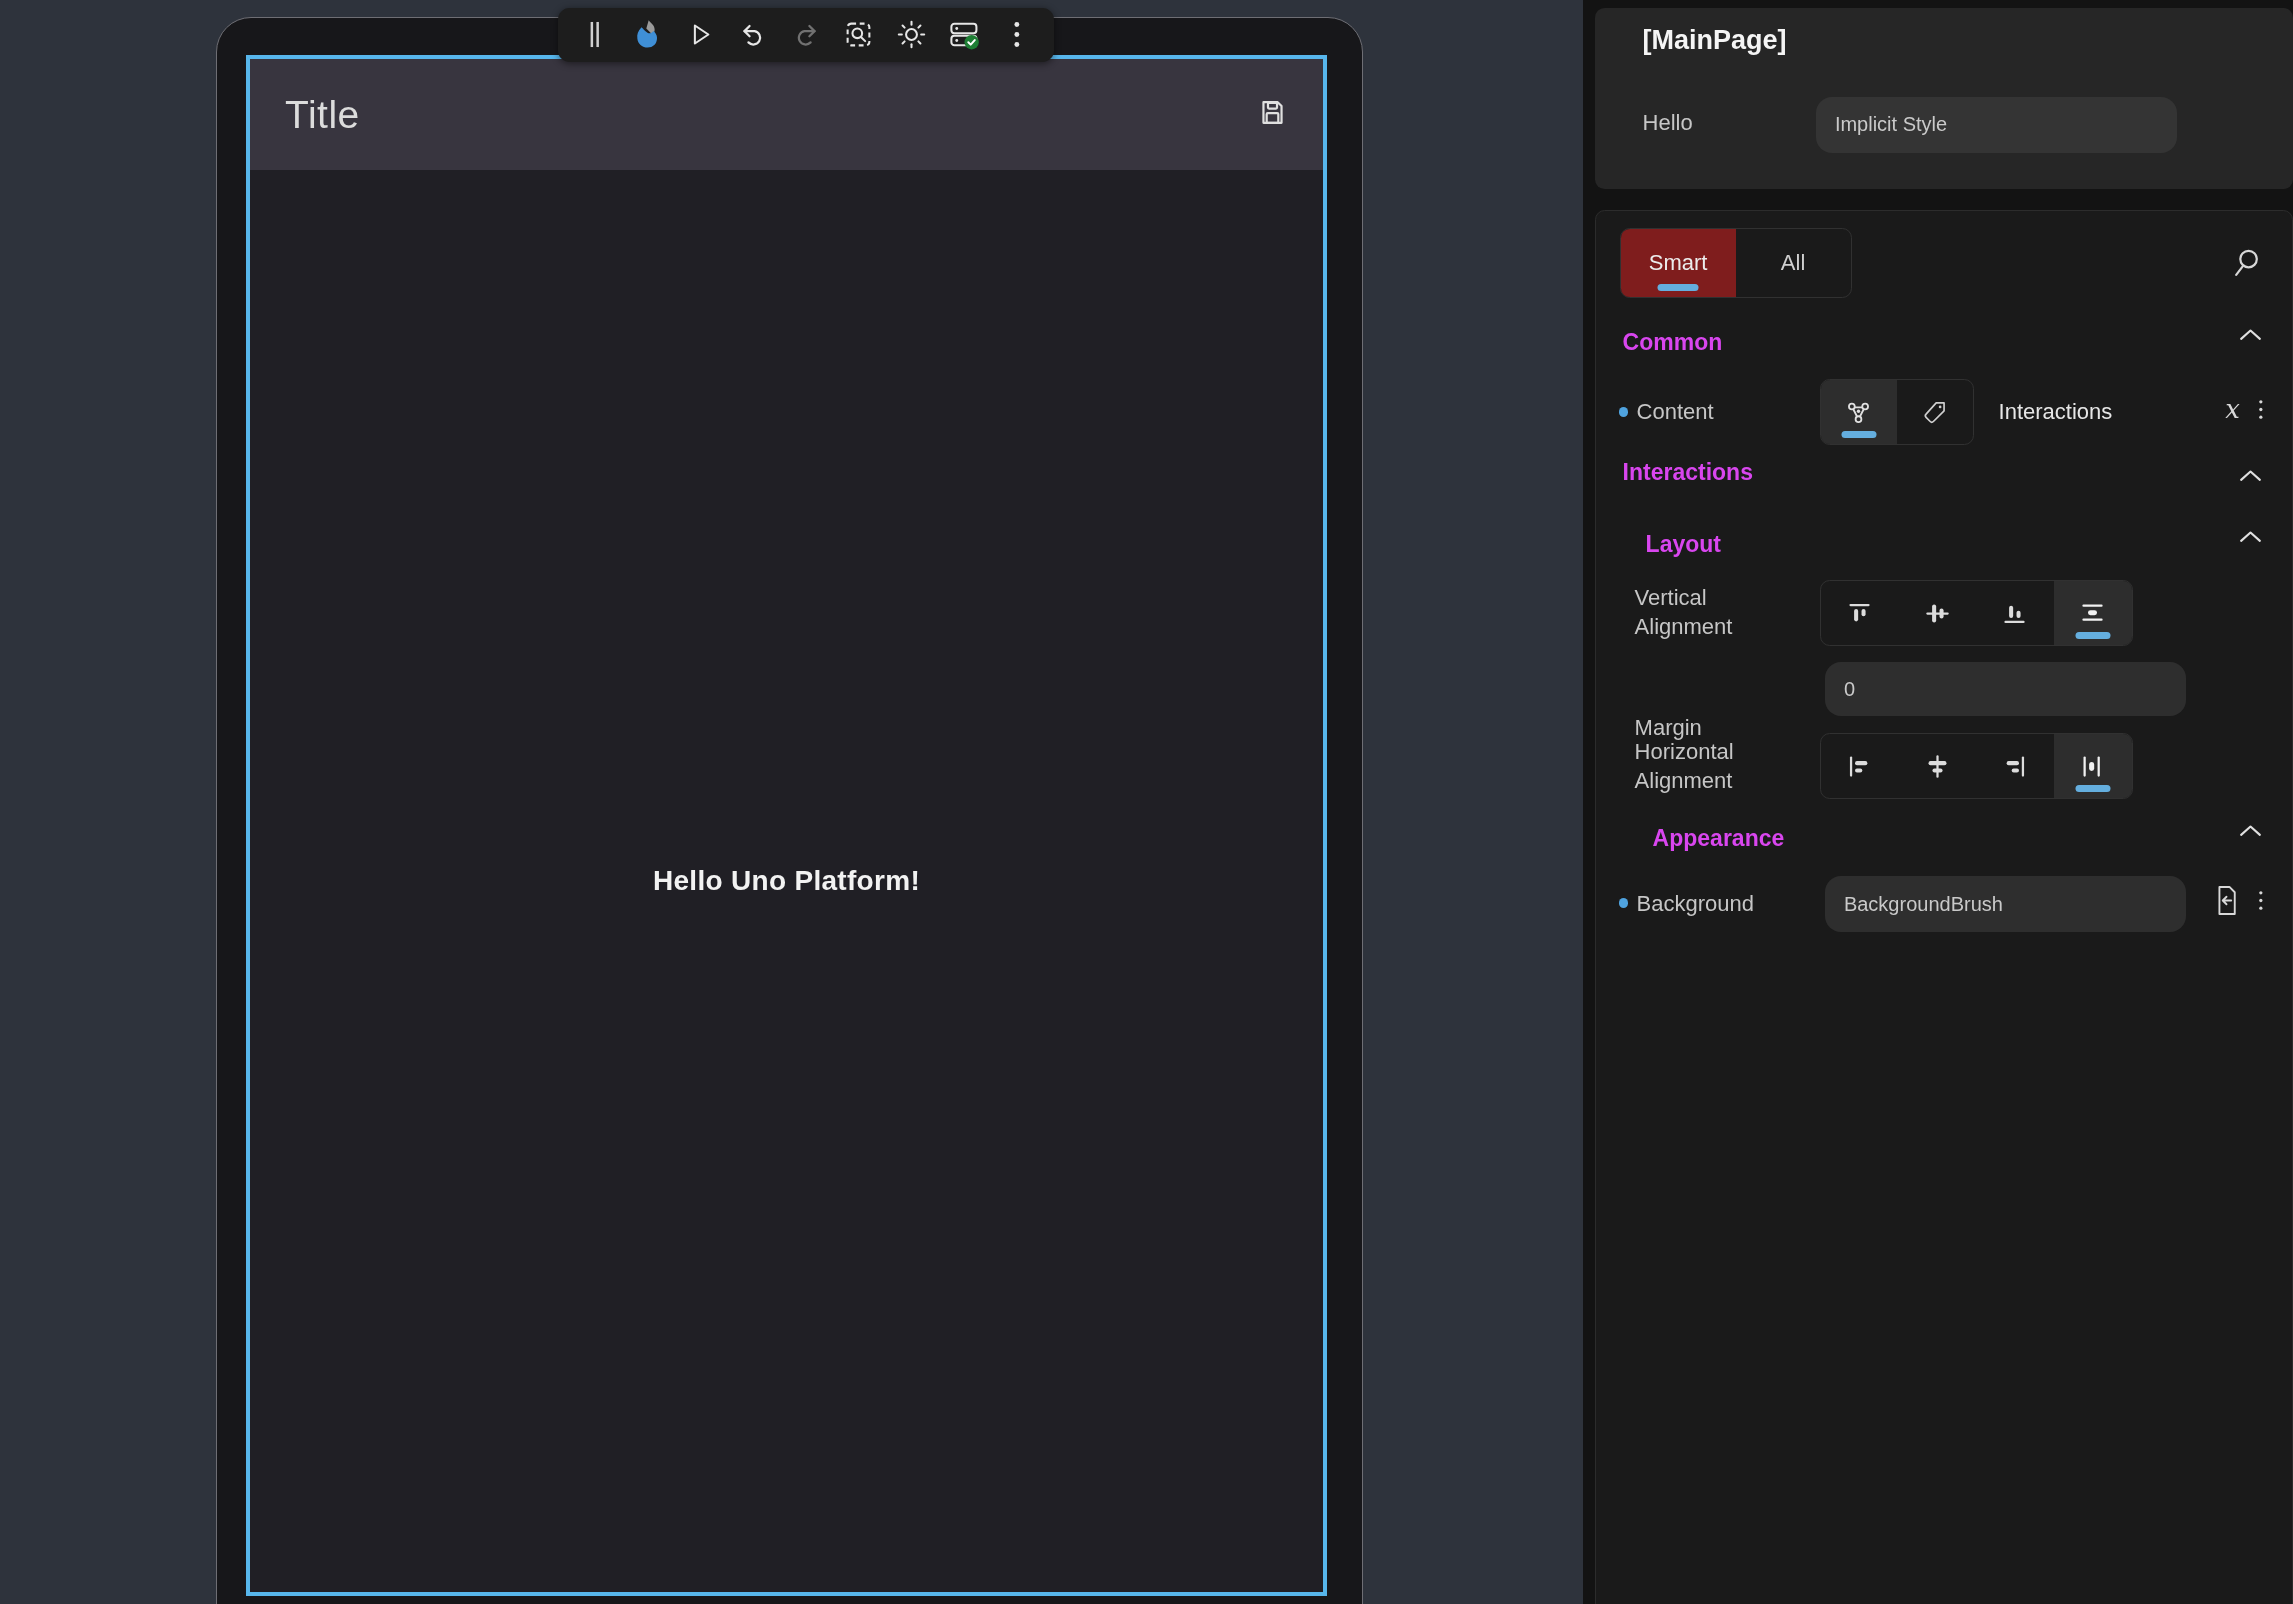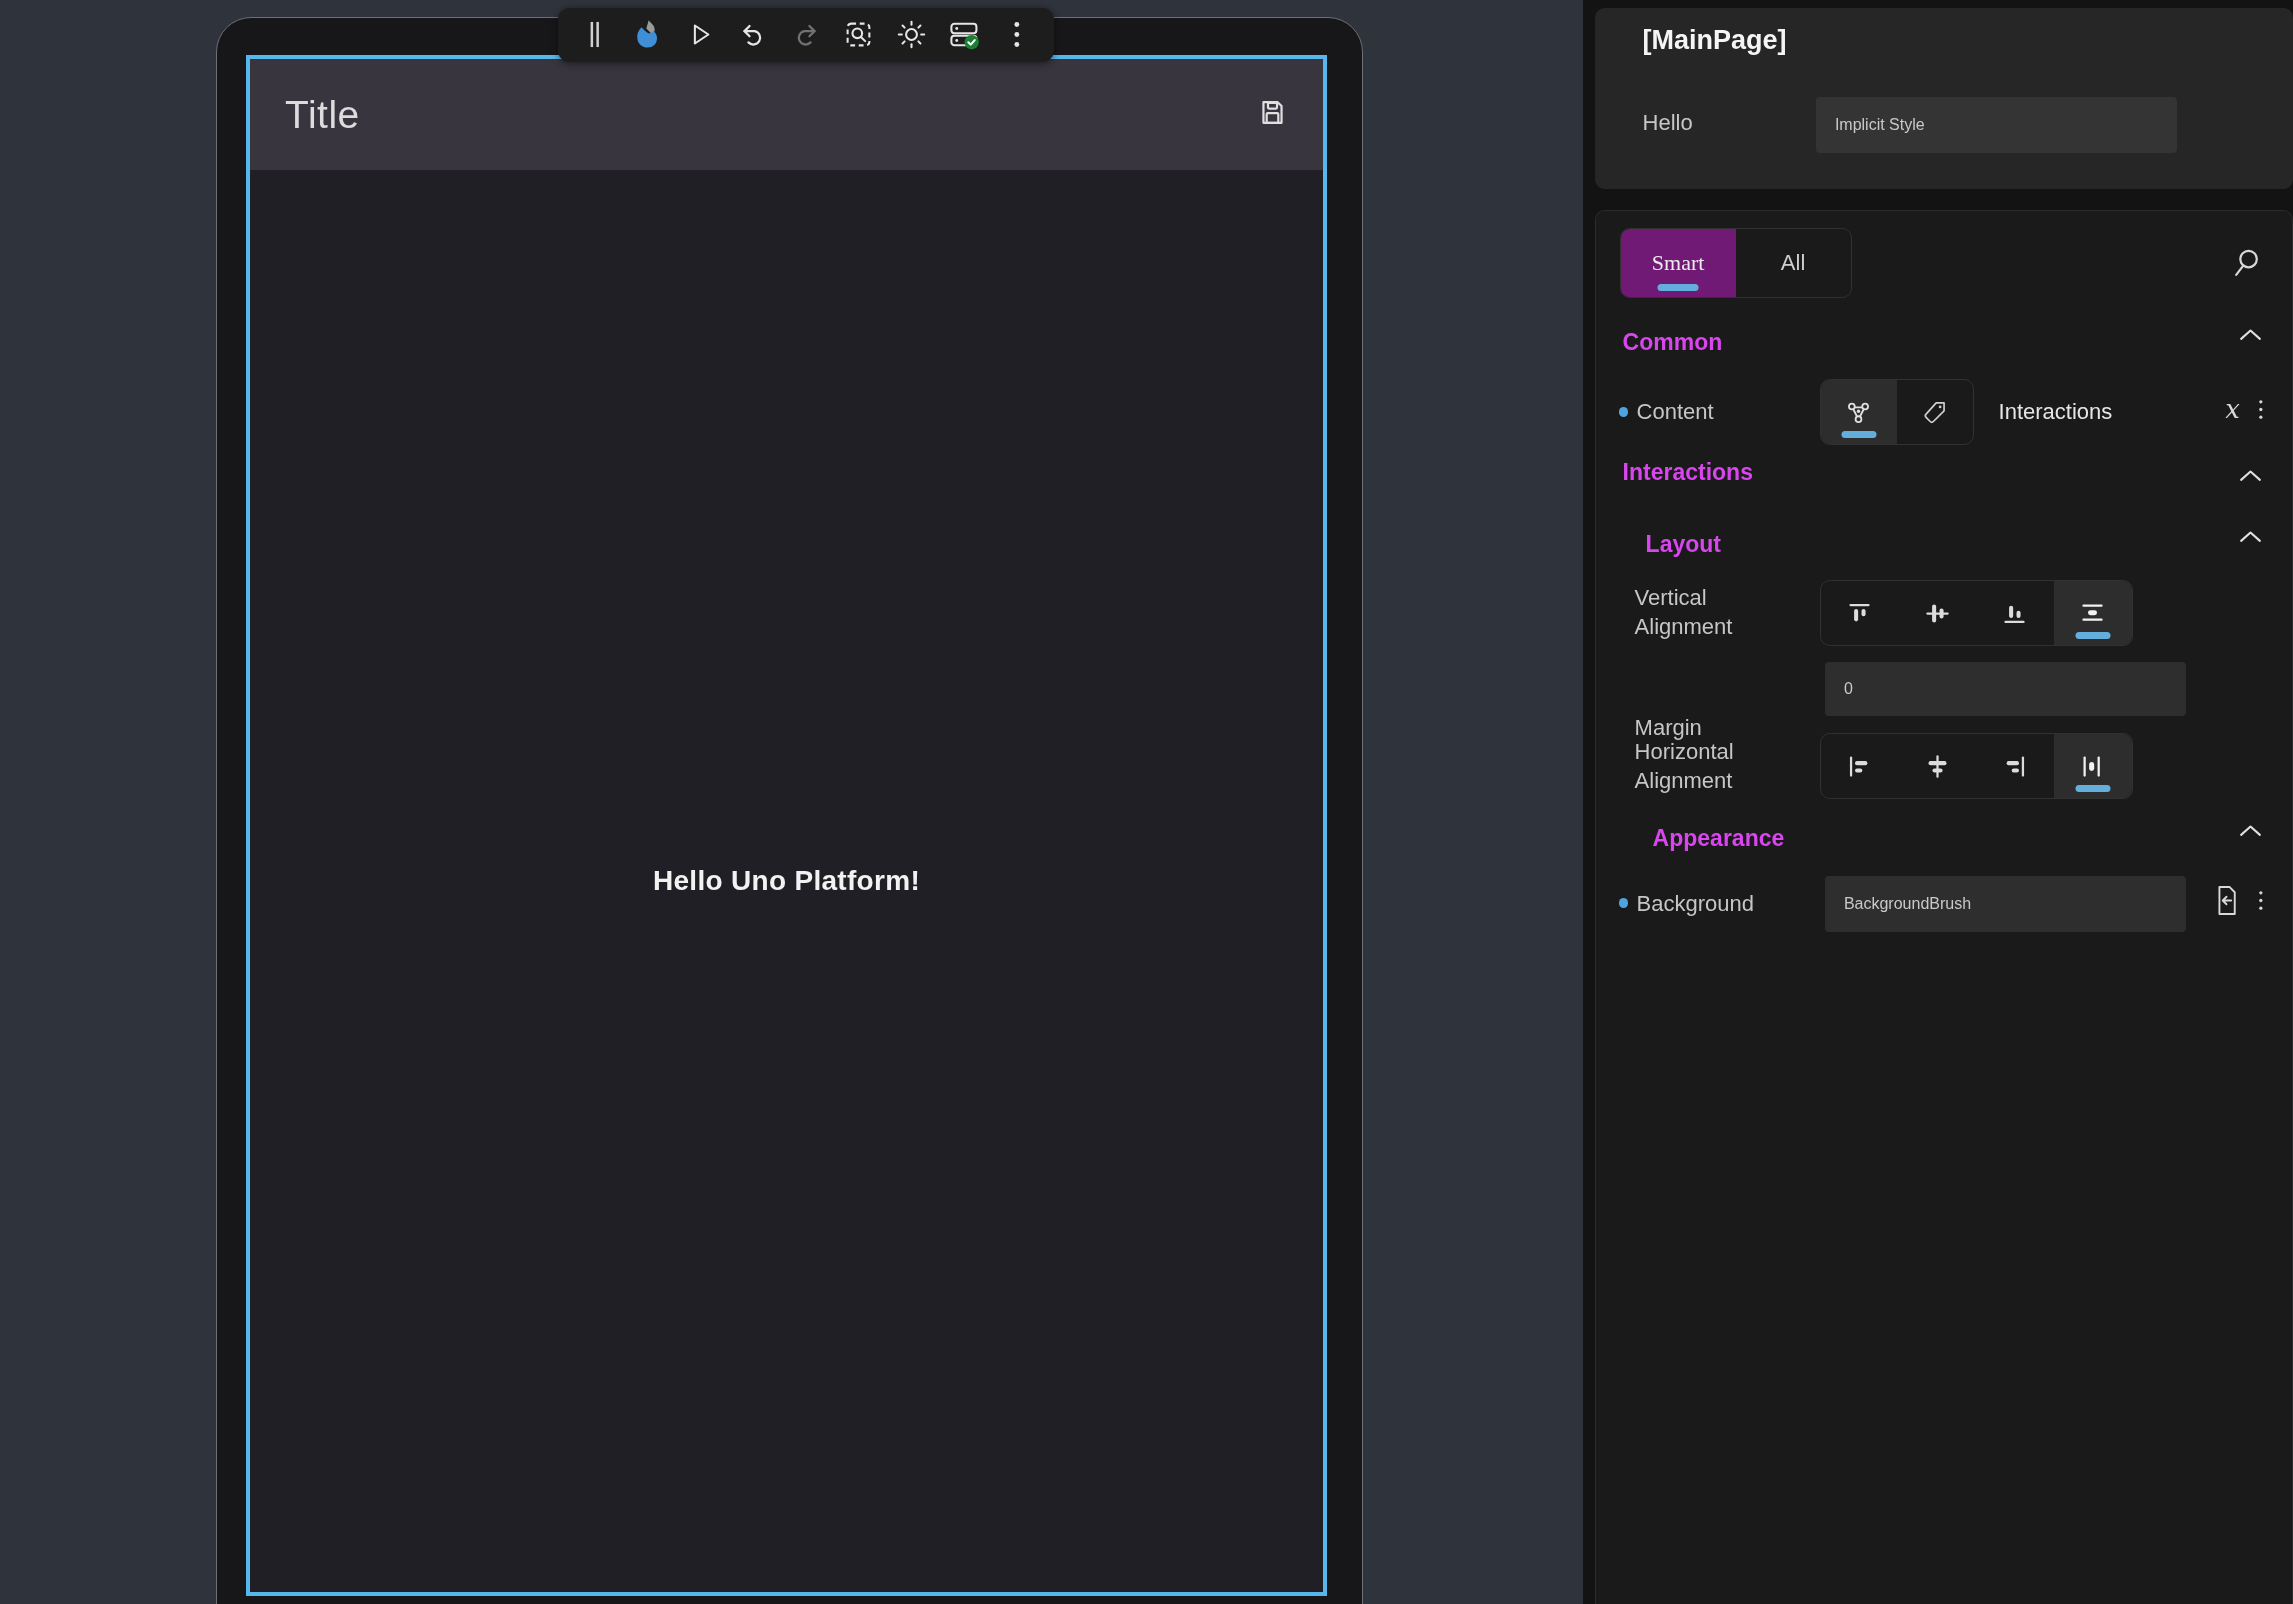--- a/index.html
+++ b/index.html
@@ -29,30 +29,30 @@
 
   
   #panel { position:absolute; left:1583px; top:0; width:710px; height:1605px; background:#131313; }
   .card { position:absolute; left:11.6px; right:0; background:#242424; border-radius:9.7px; }
   #card-header { top:7.7px; height:181px; background:#262626; }
   #card-props  { top:210px; bottom:-9.7px; background:#1a1a1a; border:1px solid #2c2c2c; }
 
   #el-name { position:absolute; left:48px; top:17.4px; font-size:27px; font-weight:bold; color:#f5f5f5; }
   .field-label { font-size:22px; color:#c6c6c6; }
   #style-label { position:absolute; left:48px; top:102px; }
-  .text-input { background:#343434; border-radius:4px; color:#c9c9c9; font-size:16px;
+  .text-input { background:#343434; border-radius:16px; color:#c9c9c9; font-size:20px;
                 display:flex; align-items:center; padding:0 19.3px; }
   #style-input { position:absolute; left:221px; top:89px; width:361px; height:56px; }
 
   
   #tab-switcher { position:absolute; left:24px; top:17.4px; width:232px; height:70px;
                   border:1px solid #313131; border-radius:9.7px; display:flex; overflow:hidden; }
   .tab { flex:1; position:relative; display:flex; align-items:center; justify-content:center;
          font-size:22px; color:#cfcfcf; }
-  .tab.selected { background:#701a75; color:#ececec;font-family:Liberation Serif, serif; }
+  .tab.selected { background:#7f1d1d; color:#ececec; }
   .pill { position:absolute; bottom:6.8px; left:50%; transform:translateX(-50%);
           width:41px; height:6.8px; border-radius:3.9px; background:#64aede; }
   #panel-search { position:absolute; right:29px; top:35px; color:#d8d8d8; }
 
   
   .section-header { position:absolute; left:27px; font-size:23px; font-weight:bold; color:#d946ef; }
   .chevron { position:absolute; right:29px; color:#e0e0e0; }
 
   
   .prop-dot { position:absolute; width:9.7px; height:9.7px; border-radius:50%; background:#4fa3df; }

